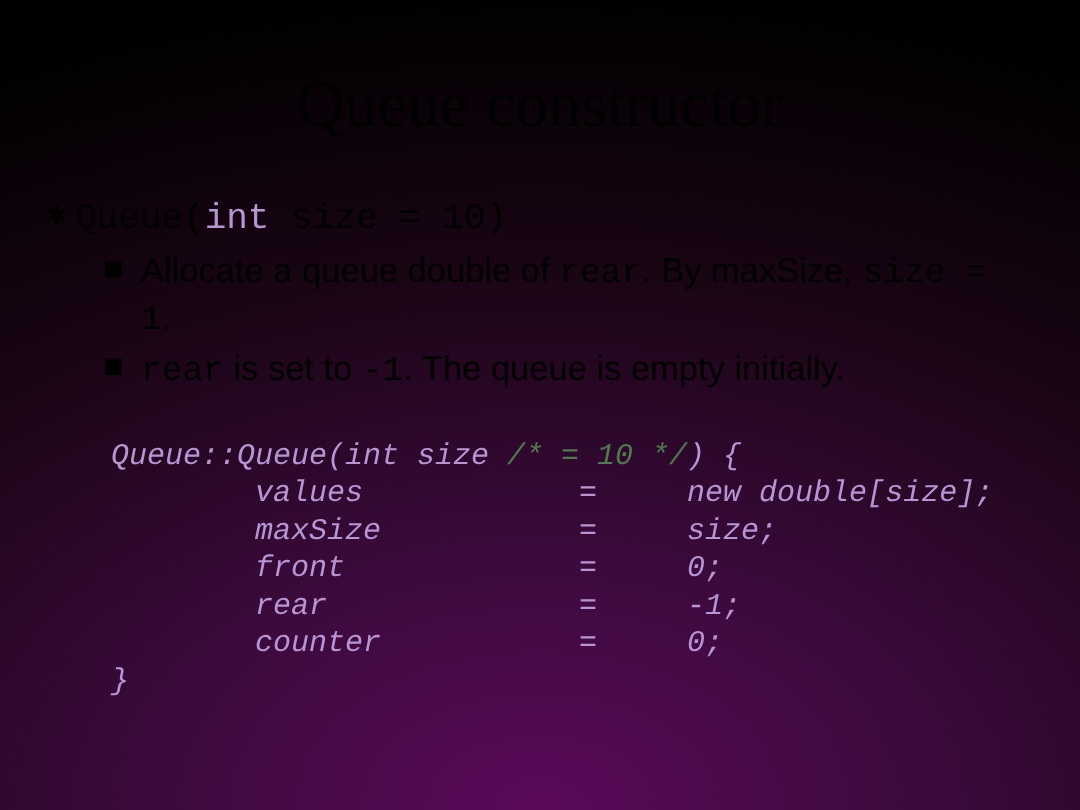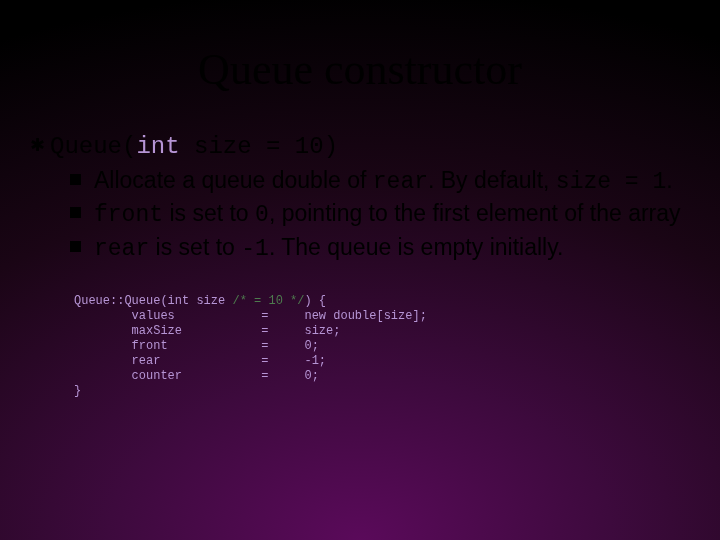--- a/index.html
+++ b/index.html
@@ -64,49 +64,47 @@
     content: "";
     position: absolute;
     left: 0;
     top: 8px;
     width: 11px;
     height: 11px;
     background: #000;
   }
   .code {
     font-family: "Courier New", Courier, monospace;
-    font-size: 12px;
+    font-size: 20px;
     color: #b695d5;
     white-space: pre;
     padding: 28px 0 0 44px;
     line-height: 1.25;
+    font-style: italic;
   }
   .code .cmt { color: #4e7a4e; }
 </style>
 </head>
 <body>
 
 <div class="page">
   <div class="pagenum">80</div>
   <h1 class="title">Queue constructor</h1>
 
   <div class="content">
     <div class="sig-line">
       <span class="star">✱</span>
       <span>
         <span class="mono">Queue(</span><span class="mono kw">int</span><span class="mono"> size = 10)</span>
       </span>
     </div>
 
     <ul class="bullets">
       <li>
-        <span>Allocate a queue double of </span><span class="mono">rear</span><span>. By default, </span><span class="mono">size = 1</span><span>.</span>
-      </li>
-      <li>
-        <span class="mono">front</span><span> is set to </span><span class="mono">0</span><span>, pointing to the first element of the array</span>
+        <span>Allocate a queue double of </span><span class="mono">rear</span><span>. By maxSize, </span><span class="mono">size = 1</span><span>.</span>
       </li>
       <li>
         <span class="mono">rear</span><span> is set to </span><span class="mono">-1</span><span>. The queue is empty initially.</span>
       </li>
     </ul>
 
     <div class="code"><span>Queue::Queue(int size </span><span class="cmt">/* = 10 */</span><span>) {</span>
 <span>        values            =     new double[size];</span>
 <span>        maxSize           =     size;</span>
 <span>        front             =     0;</span>

